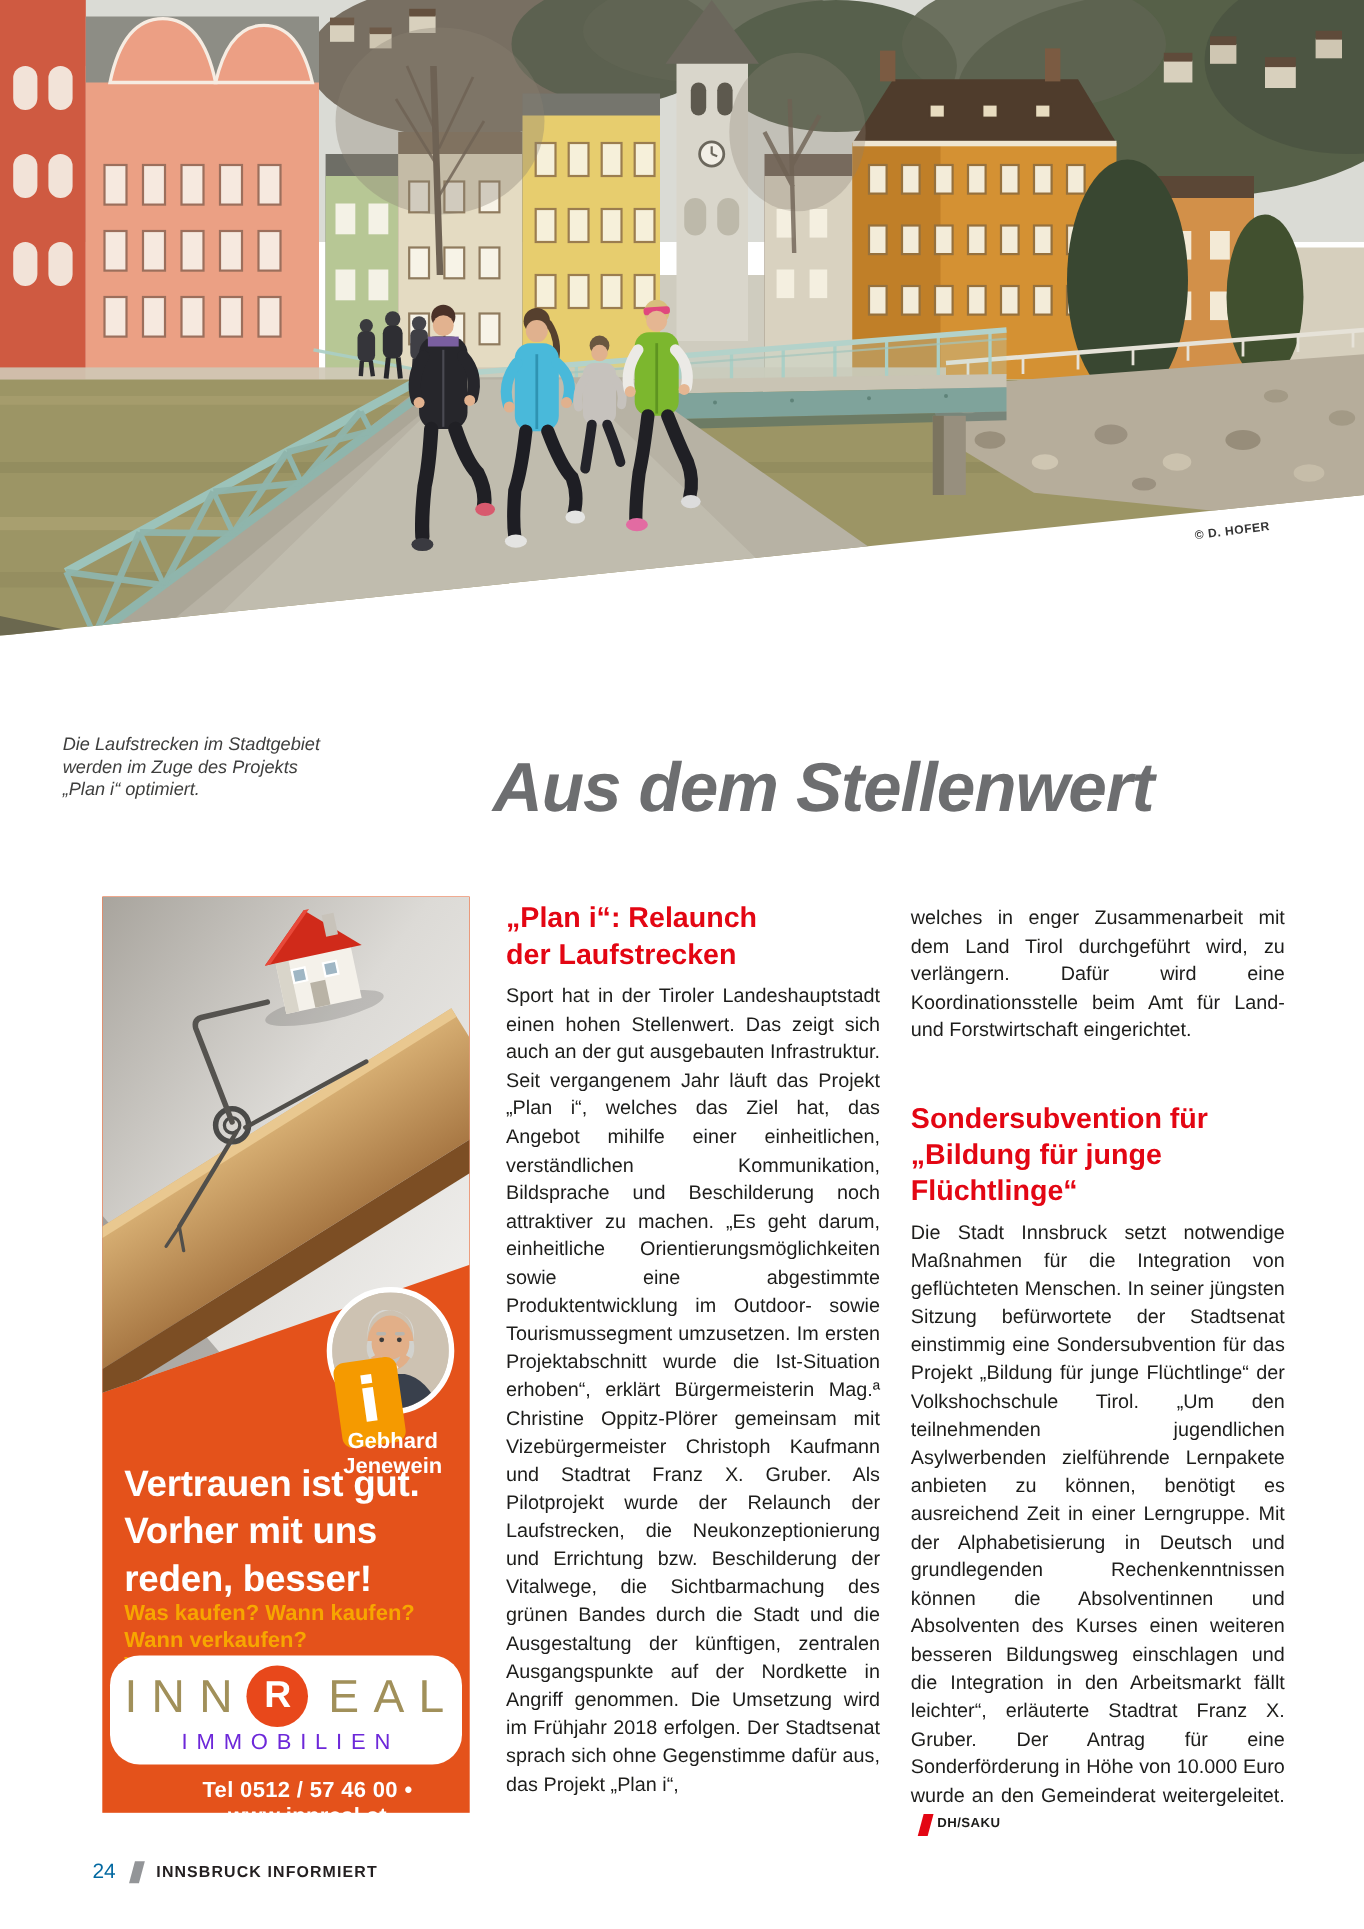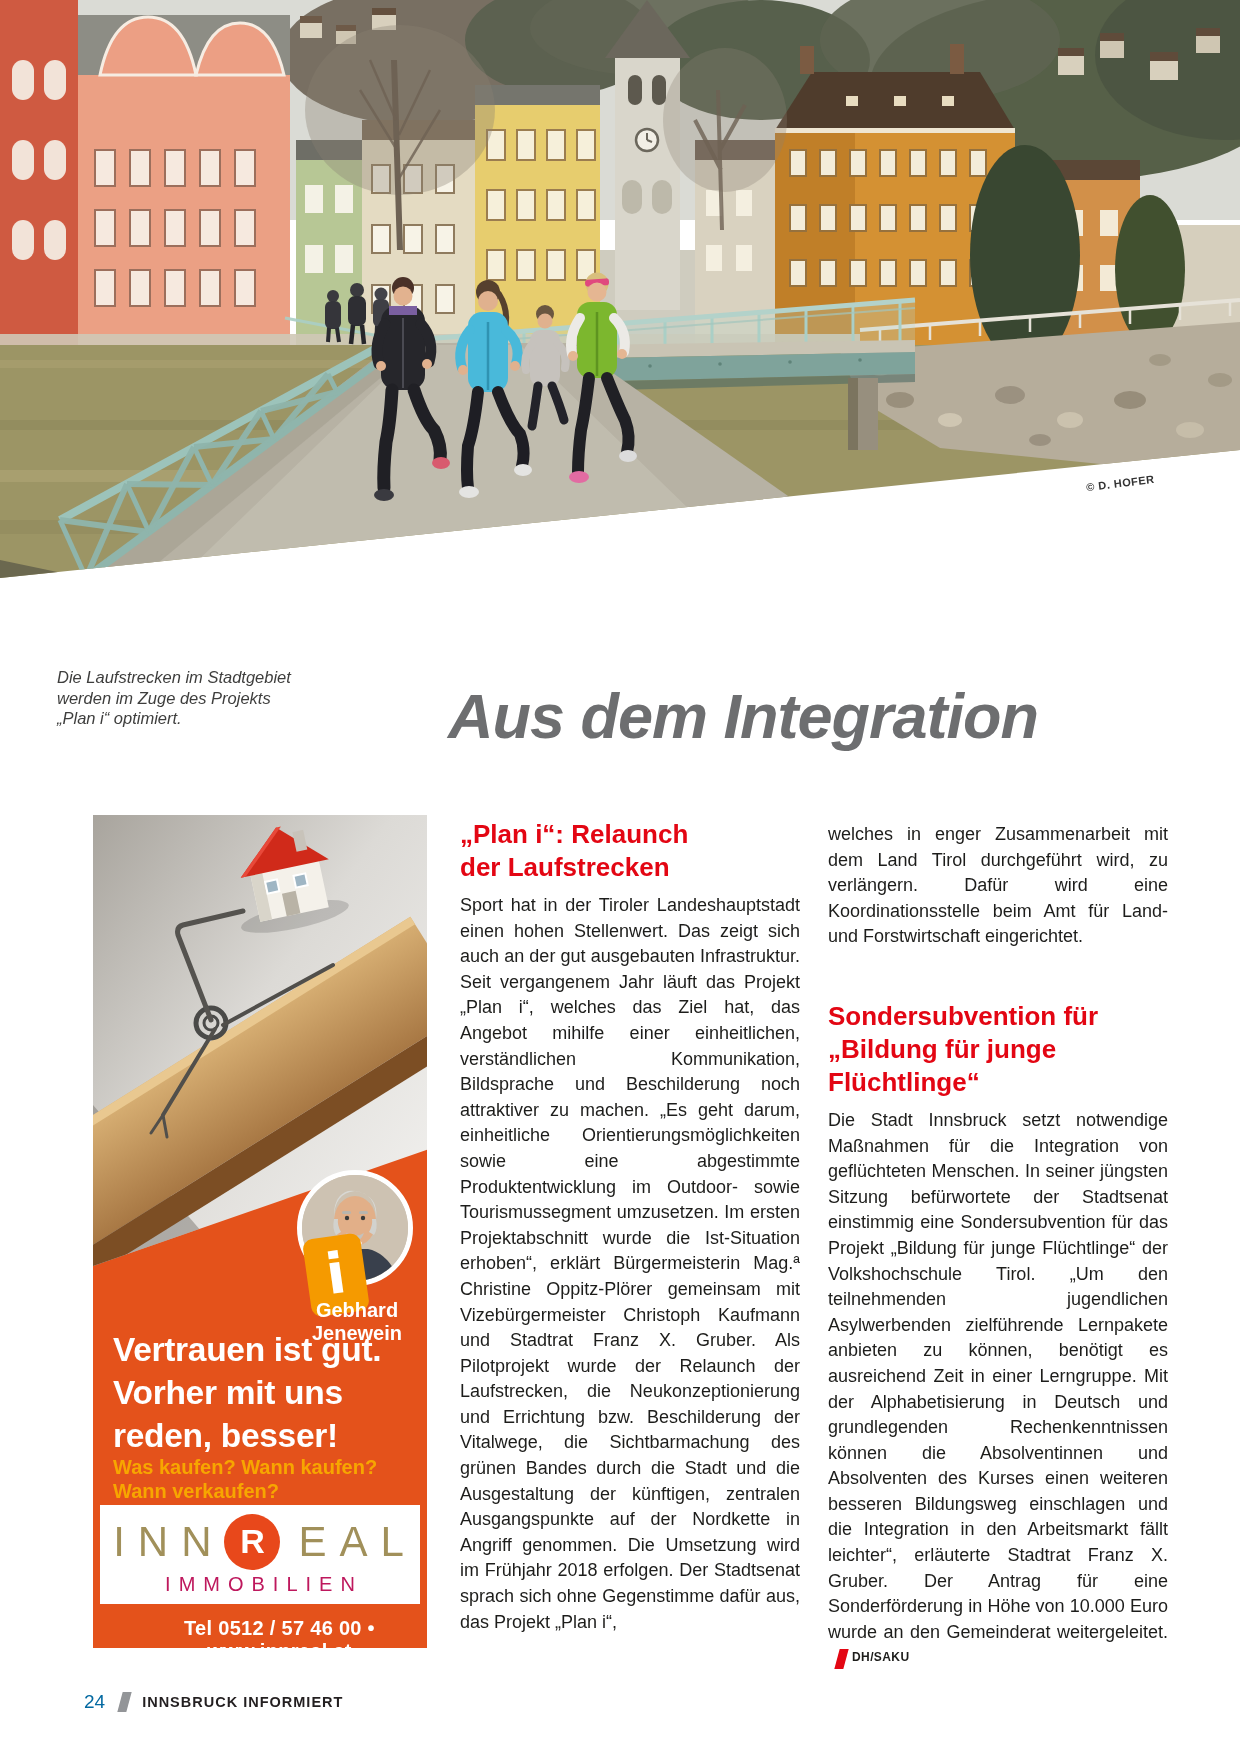--- a/index.html
+++ b/index.html
@@ -43,27 +43,27 @@
            border-radius:10px;transform:rotate(-8deg);display:flex;align-items:center;
            justify-content:center;font-family:"DejaVu Sans",sans-serif;font-weight:700;
            font-size:56px;color:#fff;padding-bottom:4px;box-sizing:border-box;}
   .ad-name{position:absolute;left:178px;top:484px;width:172px;text-align:center;font-size:20px;
            font-weight:700;color:#fff;}
   .ad-h{position:absolute;left:20px;top:513px;font-size:33.5px;line-height:43px;font-weight:700;
         color:#fff;letter-spacing:-.3px;}
   .ad-s{position:absolute;left:20px;top:621px;font-size:20px;line-height:23.5px;font-weight:700;
         color:#f7a600;margin-top:20px;}
   .logo-box{position:absolute;left:7px;top:690px;width:320px;height:99px;background:#fff;
-            display:flex;flex-direction:column;align-items:center;justify-content:center;}
+            display:flex;flex-direction:column;align-items:center;justify-content:center;border-radius:27px;}
   .logo-row{display:flex;align-items:center;}
   .logo-gold{font-size:42px;color:#a1905a;letter-spacing:13px;font-weight:400;margin-left:10px;}
   .logo-circle{width:56px;height:56px;border-radius:50%;background:#e8481b;color:#fff;
                display:flex;align-items:center;justify-content:center;font-size:34px;
                font-weight:700;margin-right:8px;flex:0 0 auto;}
-  .logo-sub{font-size:20px;color:#be185d;letter-spacing:8px;margin-top:3px;margin-left:8px;}
+  .logo-sub{font-size:20px;color:#6d28d9;letter-spacing:8px;margin-top:3px;margin-left:8px;}
   .ad-contact{position:absolute;left:0;right:0;top:802px;text-align:center;font-size:20px;
               font-weight:700;color:#fff;letter-spacing:.3px;padding-left:39px;}
 
   
   .footer{position:absolute;left:84px;top:1691px;display:flex;align-items:center;}
   .pnum{font-size:19px;font-weight:400;color:#0369a1;}
   .fslash{width:9px;height:20px;background:#939598;transform:skewX(-15deg);margin:0 13px 0 15px;}
   .fbrand{font-size:14.5px;font-weight:700;letter-spacing:1px;color:#231f20;}
 </style>
 </head>
@@ -419,21 +419,21 @@
     </svg>
   </div>
   <div class="credit">© D. HOFER</div>
 
   <div class="caption">
     <span>Die Laufstrecken im Stadtgebiet</span>
     <span>werden im Zuge des Projekts</span>
     <span>„Plan i“ optimiert.</span>
   </div>
 
-  <h1 class="headline">Aus dem Integration</h1>
+  <h1 class="headline">Aus dem Stellenwert</h1>
 
   <aside class="ad">
     <div class="ad-photo">
       <svg width="334" height="465" viewBox="0 0 334 465">
         <defs>
           <linearGradient id="adbg" x1="0" y1="0" x2="1" y2="1">
             <stop offset="0" stop-color="#a8a49d"></stop>
               <stop offset=".45" stop-color="#dcdad6"></stop>
               <stop offset="1" stop-color="#f4f3f1"></stop>
           </linearGradient>

